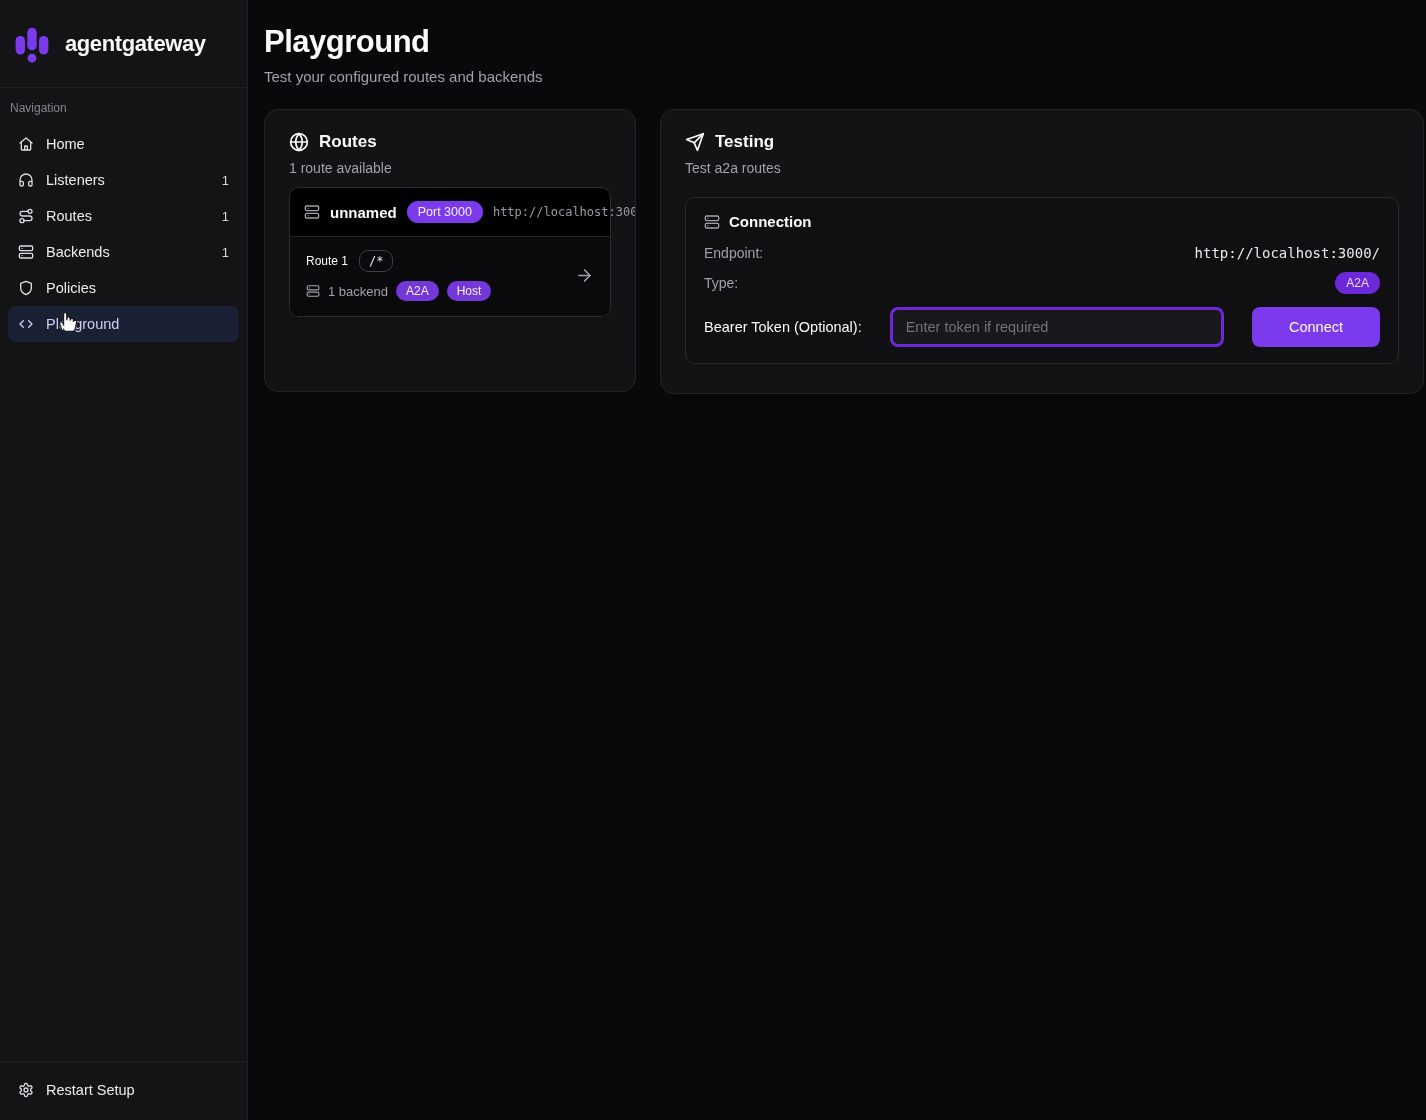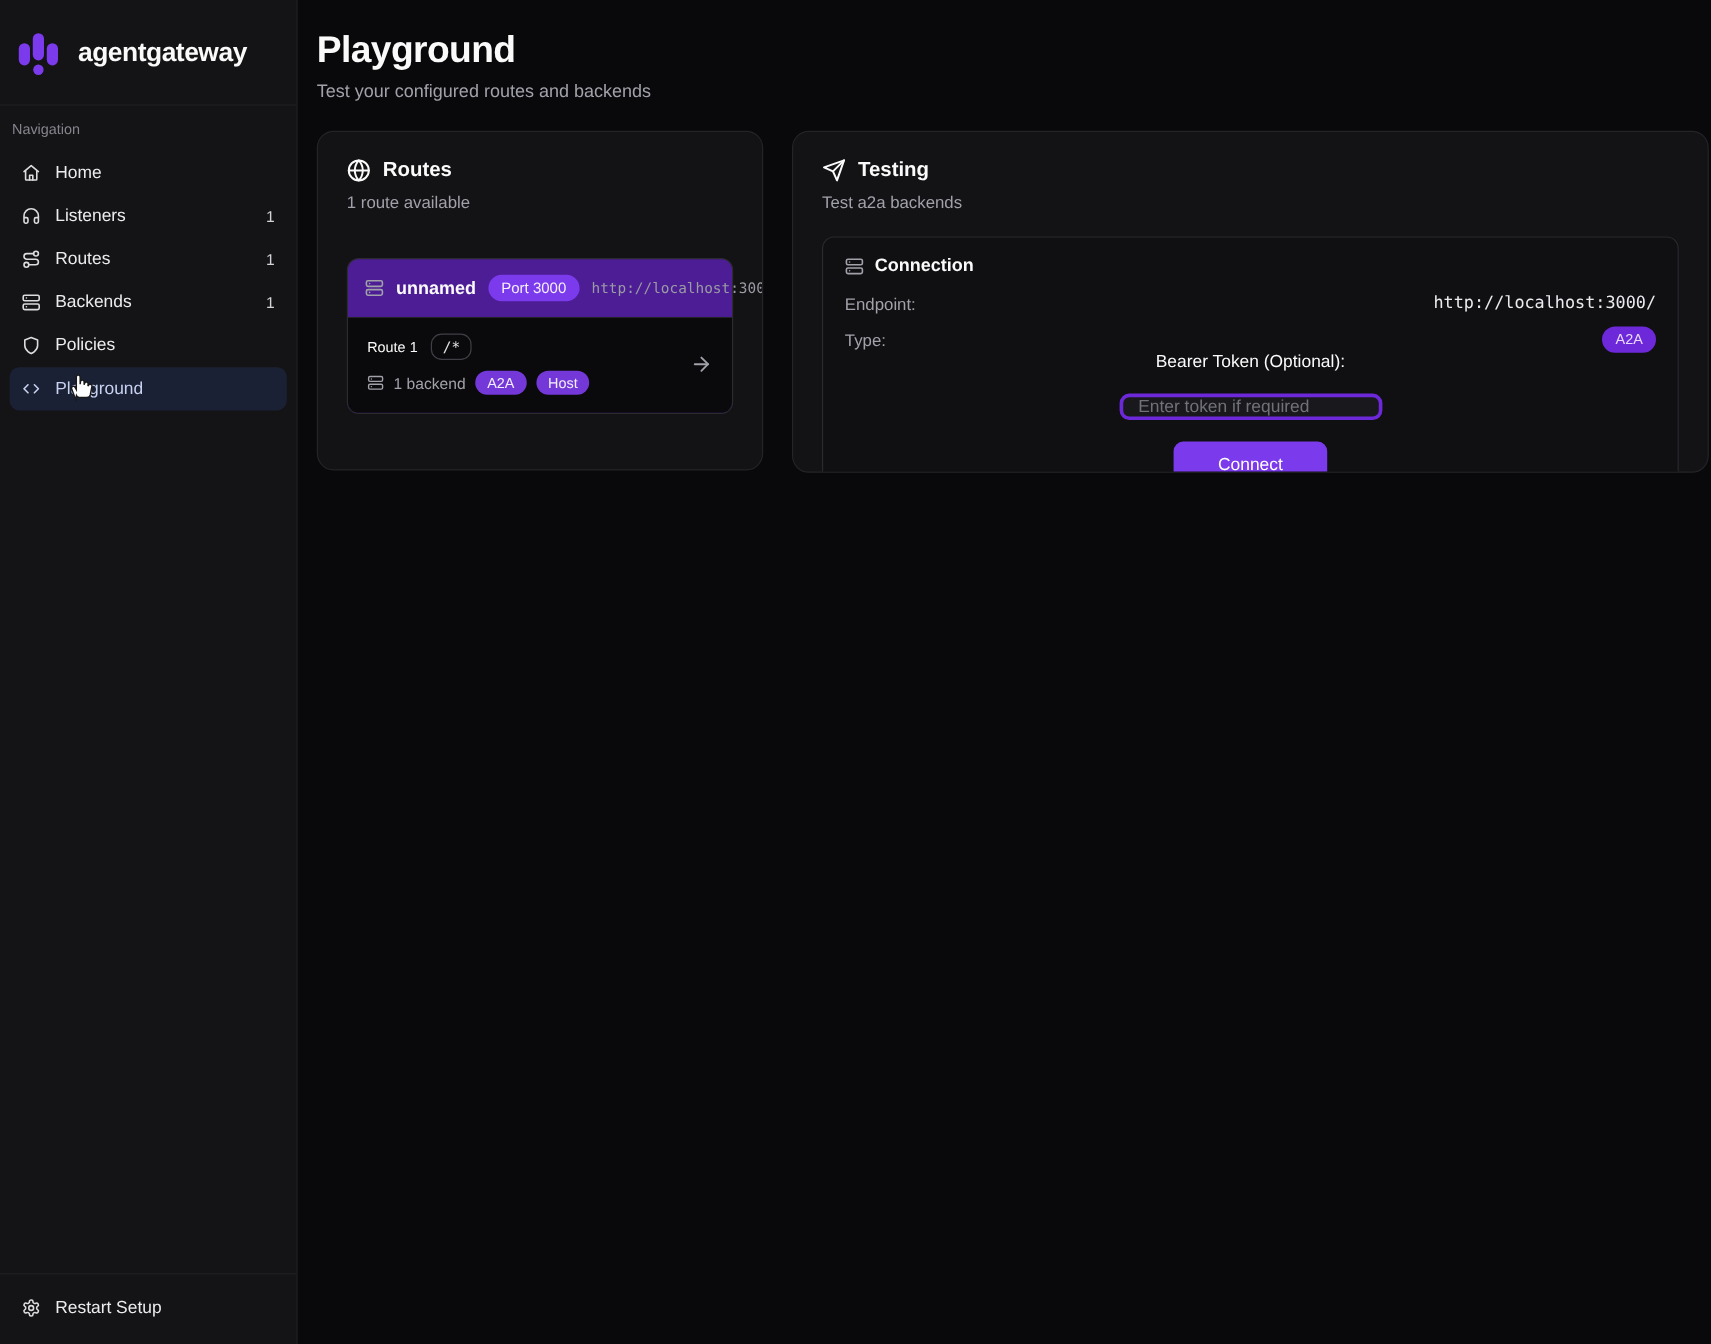--- a/index.html
+++ b/index.html
@@ -54,22 +54,22 @@
   .card.routes-card { width: 372px; height: 283px; }
   .card.testing-card { width: 764px; height: 285px; }
 
   .card-header { display: flex; align-items: center; gap: 10px; }
   .card-ic { width: 20px; height: 20px; color: #fafafa; flex: none; }
   .card-title { font-size: 17px; font-weight: 600; }
   .card-sub { margin-top: 8px; font-size: 14px; color: #a1a1aa; }
 
   
   .listener-box {
-    margin-top: 39px; border: 1px solid #2b2b30; border-radius: 10px;
-    background: #4c1d95; overflow: visible;
+    margin-top: 11px; border: 1px solid #2b2b30; border-radius: 10px;
+    background: #000000; overflow: visible;
   }
   .listener-head { display: flex; align-items: center; gap: 10px; padding: 13px 14px; }
   .srv-ic { width: 16px; height: 16px; color: #a1a1aa; flex: none; }
   .listener-name { font-size: 15px; font-weight: 600; white-space: nowrap; }
   .pill {
     background: #7c3aed; color: #f4f0fd; font-size: 12.5px; font-weight: 500;
     padding: 4px 11px; border-radius: 999px; white-space: nowrap;
   }
   .listener-url {
     font-family: "DejaVu Sans Mono", monospace; font-size: 12px; color: #9b9ba3;
@@ -99,21 +99,21 @@
     background: #101013; padding: 15px 18px 16px;
   }
   .conn-header { display: flex; align-items: center; gap: 9px; }
   .conn-title { font-size: 15px; font-weight: 600; }
   .conn-row { display: flex; justify-content: space-between; align-items: center; }
   .conn-row.endpoint { margin-top: 15px; }
   .conn-row.type { margin-top: 11px; }
   .conn-label { font-size: 14px; color: #a1a1aa; }
   .conn-value { font-family: "DejaVu Sans Mono", monospace; font-size: 14px; color: #ececf0; }
   .type-pill { background: #6d28d9; color: #ead9fe; font-size: 12px; font-weight: 500; padding: 4px 11px; border-radius: 999px; }
-  .bearer-row { display: flex; align-items: center; gap: 18px; flex-direction: column; }
+  .bearer-row { margin-top: 13px; display: flex; align-items: center; gap: 28px; }
   .bearer-label { font-size: 14.5px; font-weight: 500; color: #fafafa; white-space: nowrap; }
   .token-input {
     flex: 1; height: 40px; background: #19191d; border: 3px solid #6d28d9;
     border-radius: 8px; padding: 0 13px; color: #fafafa; font-size: 14.5px; outline: none;
     font-family: "Liberation Sans", sans-serif;
   }
   .token-input::placeholder { color: #71717a; }
   .connect-btn {
     width: 128px; height: 40px; background: #7c3aed; border: none; border-radius: 8px;
     color: #ffffff; font-size: 14.5px; font-weight: 500; cursor: pointer;
@@ -295,21 +295,21 @@
     <section class="card testing-card">
       <div class="card-header">
         <span class="card-ic">
           <svg width="20" height="20" viewBox="0 0 24 24" fill="none" stroke="currentColor" stroke-width="2" stroke-linecap="round" stroke-linejoin="round">
               <path d="m22 2-7 20-4-9-9-4Z"></path>
               <path d="M22 2 11 13"></path>
             </svg>
         </span>
         <span class="card-title">Testing</span>
       </div>
-      <div class="card-sub">Test a2a backends</div>
+      <div class="card-sub">Test a2a routes</div>
 
       <div class="connection-panel">
         <div class="conn-header">
           <span class="srv-ic">
             <svg width="16" height="16" viewBox="0 0 24 24" fill="none" stroke="currentColor" stroke-width="2" stroke-linecap="round" stroke-linejoin="round">
                 <rect x="2" y="3" width="20" height="7" rx="2"></rect>
                 <rect x="2" y="14" width="20" height="7" rx="2"></rect>
                 <line x1="6" y1="6.5" x2="6.01" y2="6.5"></line>
                 <line x1="6" y1="17.5" x2="6.01" y2="17.5"></line>
               </svg>

